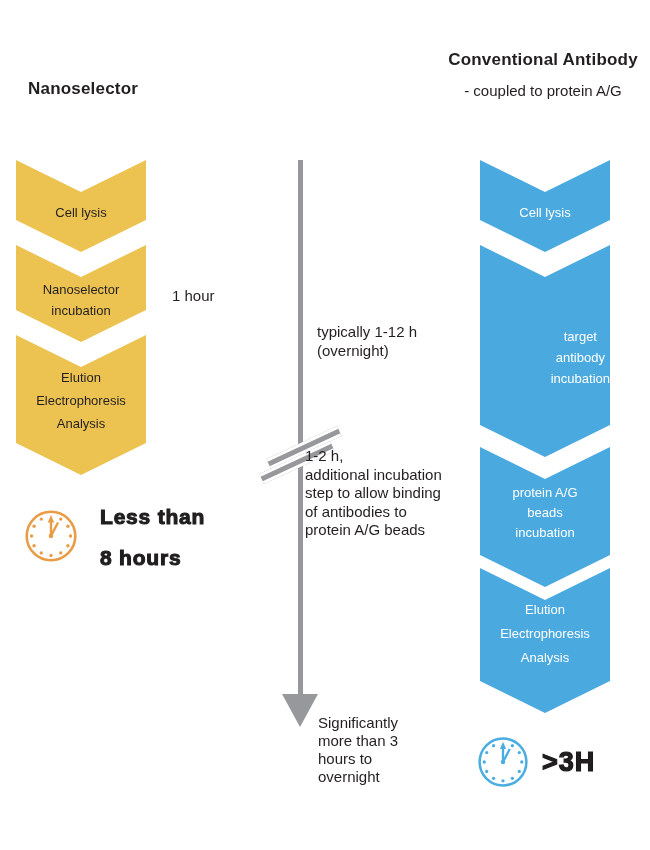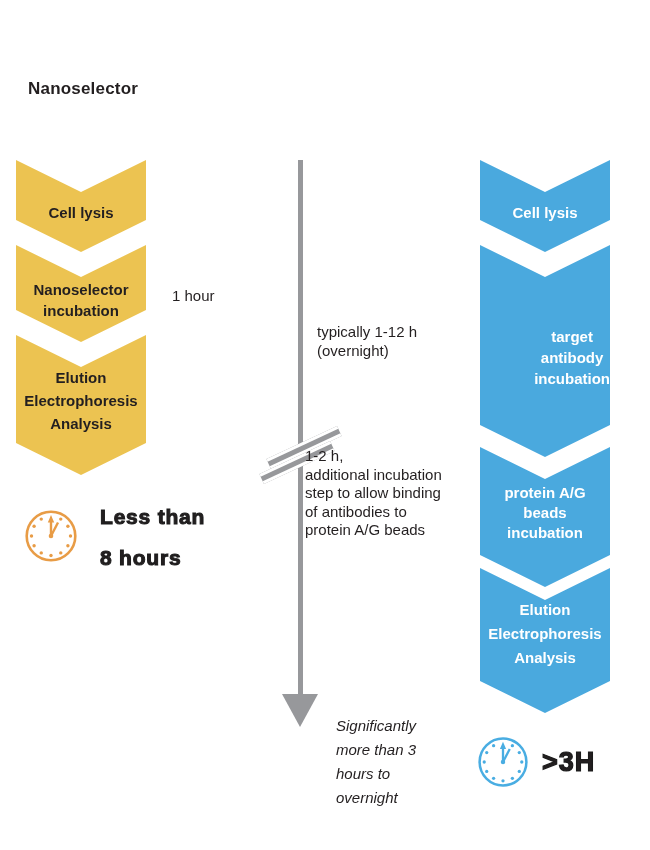--- a/index.html
+++ b/index.html
@@ -17,21 +17,21 @@
   .right-title { font-size:17px; font-weight:bold; letter-spacing:0.2px; }
   .right-subtitle { font-size:15px; margin-top:12px; }
 
   
   .chev {
     position:absolute; width:130px;
     clip-path: polygon(0 0, 50% 32px, 100% 0, 100% calc(100% - 32px), 50% 100%, 0 calc(100% - 32px));
     display:flex; align-items:center; justify-content:center;
     text-align:center; padding-top:12px;
   }
-  .chev span { white-space:pre-line; font-weight:bold; font-size:15px; line-height:21px; }
+  .chev span { white-space:pre-line; font-weight:normal; font-size:13px; line-height:21px; }
   .chev.yellow { left:16px; background:#ECC351; color:#231F20; }
   .chev.blue   { left:480px; background:#4AA9DE; color:#ffffff; }
   .c1 { top:160px; height:92px; }
   .c2 { top:245px; height:97px; }
   .c3 { top:335px; height:140px; padding-bottom:22px; }
   .c3 span { line-height:23px; }
   .b1 { top:160px; height:92px; }
   .b2 { top:245px; height:212px;justify-content:flex-end; }
   .b3 { top:447px; height:140px; padding-bottom:20px; }
   .b3 span { line-height:20px; }
@@ -50,21 +50,21 @@
     border-top:3px solid #ffffff; border-bottom:3px solid #ffffff;
     transform:rotate(-25deg);
   }
   .tl-break.upper { left:265px; top:442px; }
   .tl-break.lower { left:258px; top:457px; }
 
   .note { position:absolute; font-size:15px; line-height:19px; text-align:left; white-space:pre-line; }
   .note-1h { left:172px; top:286px; width:56px; }
   .note-overnight { left:317px; top:322px; width:140px; }
   .note-12h { left:305px; top:447px; width:170px; line-height:18.5px; }
-  .note-sig { left:336px; top:714px; width:120px; line-height:24px;font-style:italic; }
+  .note-sig { left:318px; top:714px; width:120px; line-height:18px; }
 
   
   .total-left {
     position:absolute; left:100px; top:496px;
     font-size:21px; font-weight:bold; line-height:41px;
     letter-spacing:0.8px; white-space:pre-line;
     -webkit-text-stroke:1px #1a1a1a;
   }
   .total-right {
     position:absolute; left:542px; top:747px;
@@ -75,20 +75,22 @@
   .clock-left { left:24px; top:509px; }
   .clock-right { left:477px; top:736px; }
 </style>
 </head>
 <body>
 
 <div class="page">
 
   <div class="left-title">Nanoselector</div>
   <div class="right-header">
+    <div class="right-title">Conventional Antibody</div>
+    <div class="right-subtitle">- coupled to protein A/G</div>
   </div>
 
   <div class="chev yellow c1">
     <span>Cell lysis</span>
   </div>
   <div class="chev yellow c2">
     <span>Nanoselector
 incubation</span>
   </div>
   <div class="chev yellow c3">

